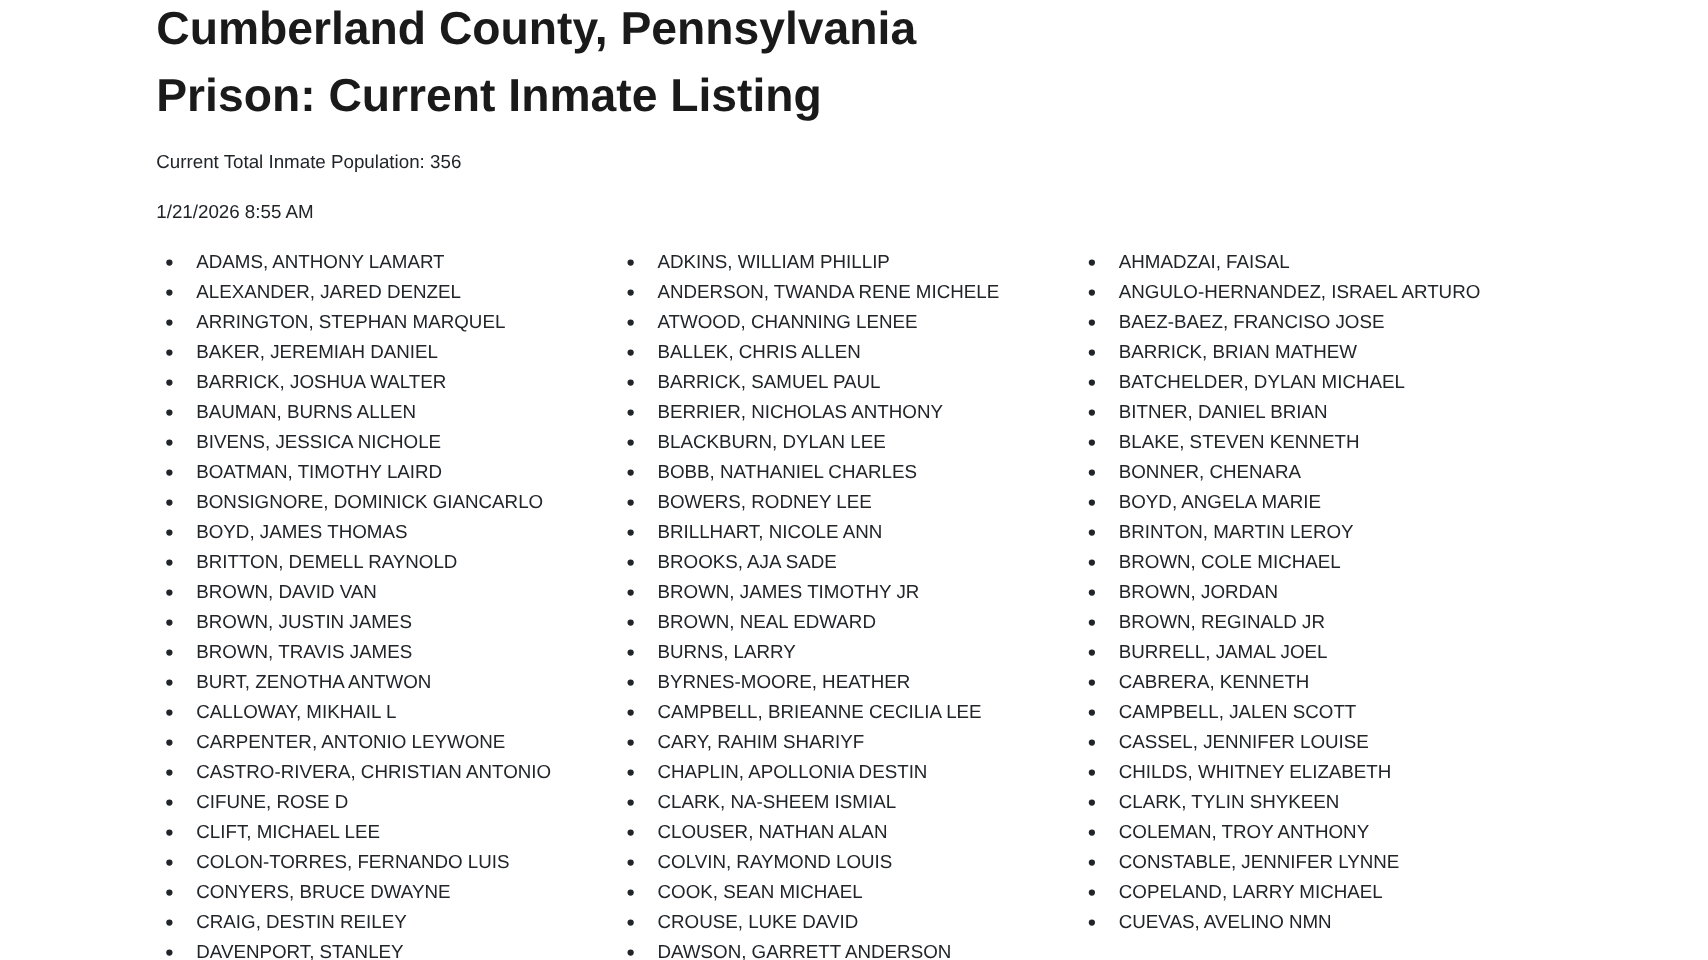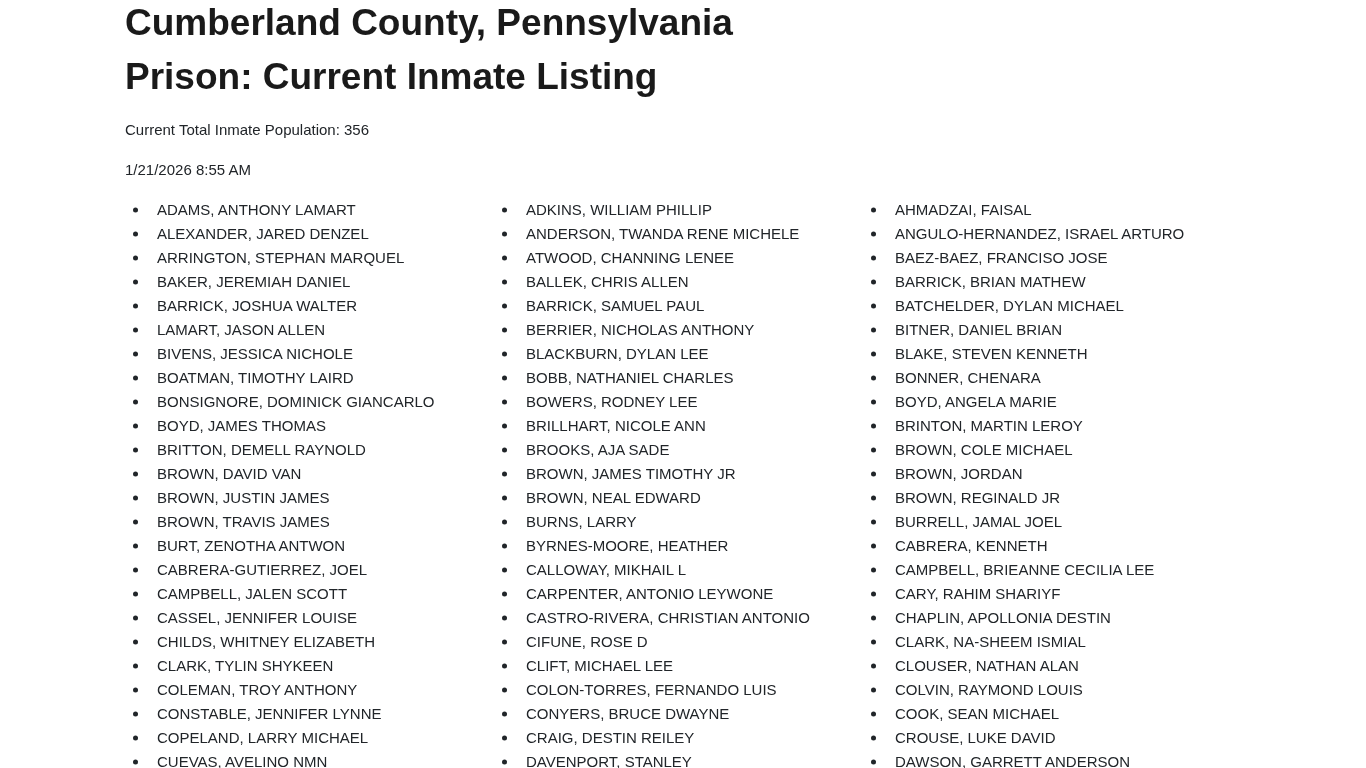--- a/index.html
+++ b/index.html
@@ -92,21 +92,21 @@
       <li class="inmate-item">ANGULO-HERNANDEZ, ISRAEL ARTURO</li>
       <li class="inmate-item">ARRINGTON, STEPHAN MARQUEL</li>
       <li class="inmate-item">ATWOOD, CHANNING LENEE</li>
       <li class="inmate-item">BAEZ-BAEZ, FRANCISO JOSE</li>
       <li class="inmate-item">BAKER, JEREMIAH DANIEL</li>
       <li class="inmate-item">BALLEK, CHRIS ALLEN</li>
       <li class="inmate-item">BARRICK, BRIAN MATHEW</li>
       <li class="inmate-item">BARRICK, JOSHUA WALTER</li>
       <li class="inmate-item">BARRICK, SAMUEL PAUL</li>
       <li class="inmate-item">BATCHELDER, DYLAN MICHAEL</li>
-      <li class="inmate-item">LAMART, JASON ALLEN</li>
+      <li class="inmate-item">BAUMAN, BURNS ALLEN</li>
       <li class="inmate-item">BERRIER, NICHOLAS ANTHONY</li>
       <li class="inmate-item">BITNER, DANIEL BRIAN</li>
       <li class="inmate-item">BIVENS, JESSICA NICHOLE</li>
       <li class="inmate-item">BLACKBURN, DYLAN LEE</li>
       <li class="inmate-item">BLAKE, STEVEN KENNETH</li>
       <li class="inmate-item">BOATMAN, TIMOTHY LAIRD</li>
       <li class="inmate-item">BOBB, NATHANIEL CHARLES</li>
       <li class="inmate-item">BONNER, CHENARA</li>
       <li class="inmate-item">BONSIGNORE, DOMINICK GIANCARLO</li>
       <li class="inmate-item">BOWERS, RODNEY LEE</li>
@@ -122,21 +122,20 @@
       <li class="inmate-item">BROWN, JORDAN</li>
       <li class="inmate-item">BROWN, JUSTIN JAMES</li>
       <li class="inmate-item">BROWN, NEAL EDWARD</li>
       <li class="inmate-item">BROWN, REGINALD JR</li>
       <li class="inmate-item">BROWN, TRAVIS JAMES</li>
       <li class="inmate-item">BURNS, LARRY</li>
       <li class="inmate-item">BURRELL, JAMAL JOEL</li>
       <li class="inmate-item">BURT, ZENOTHA ANTWON</li>
       <li class="inmate-item">BYRNES-MOORE, HEATHER</li>
       <li class="inmate-item">CABRERA, KENNETH</li>
-      <li class="inmate-item">CABRERA-GUTIERREZ, JOEL</li>
       <li class="inmate-item">CALLOWAY, MIKHAIL L</li>
       <li class="inmate-item">CAMPBELL, BRIEANNE CECILIA LEE</li>
       <li class="inmate-item">CAMPBELL, JALEN SCOTT</li>
       <li class="inmate-item">CARPENTER, ANTONIO LEYWONE</li>
       <li class="inmate-item">CARY, RAHIM SHARIYF</li>
       <li class="inmate-item">CASSEL, JENNIFER LOUISE</li>
       <li class="inmate-item">CASTRO-RIVERA, CHRISTIAN ANTONIO</li>
       <li class="inmate-item">CHAPLIN, APOLLONIA DESTIN</li>
       <li class="inmate-item">CHILDS, WHITNEY ELIZABETH</li>
       <li class="inmate-item">CIFUNE, ROSE D</li>

